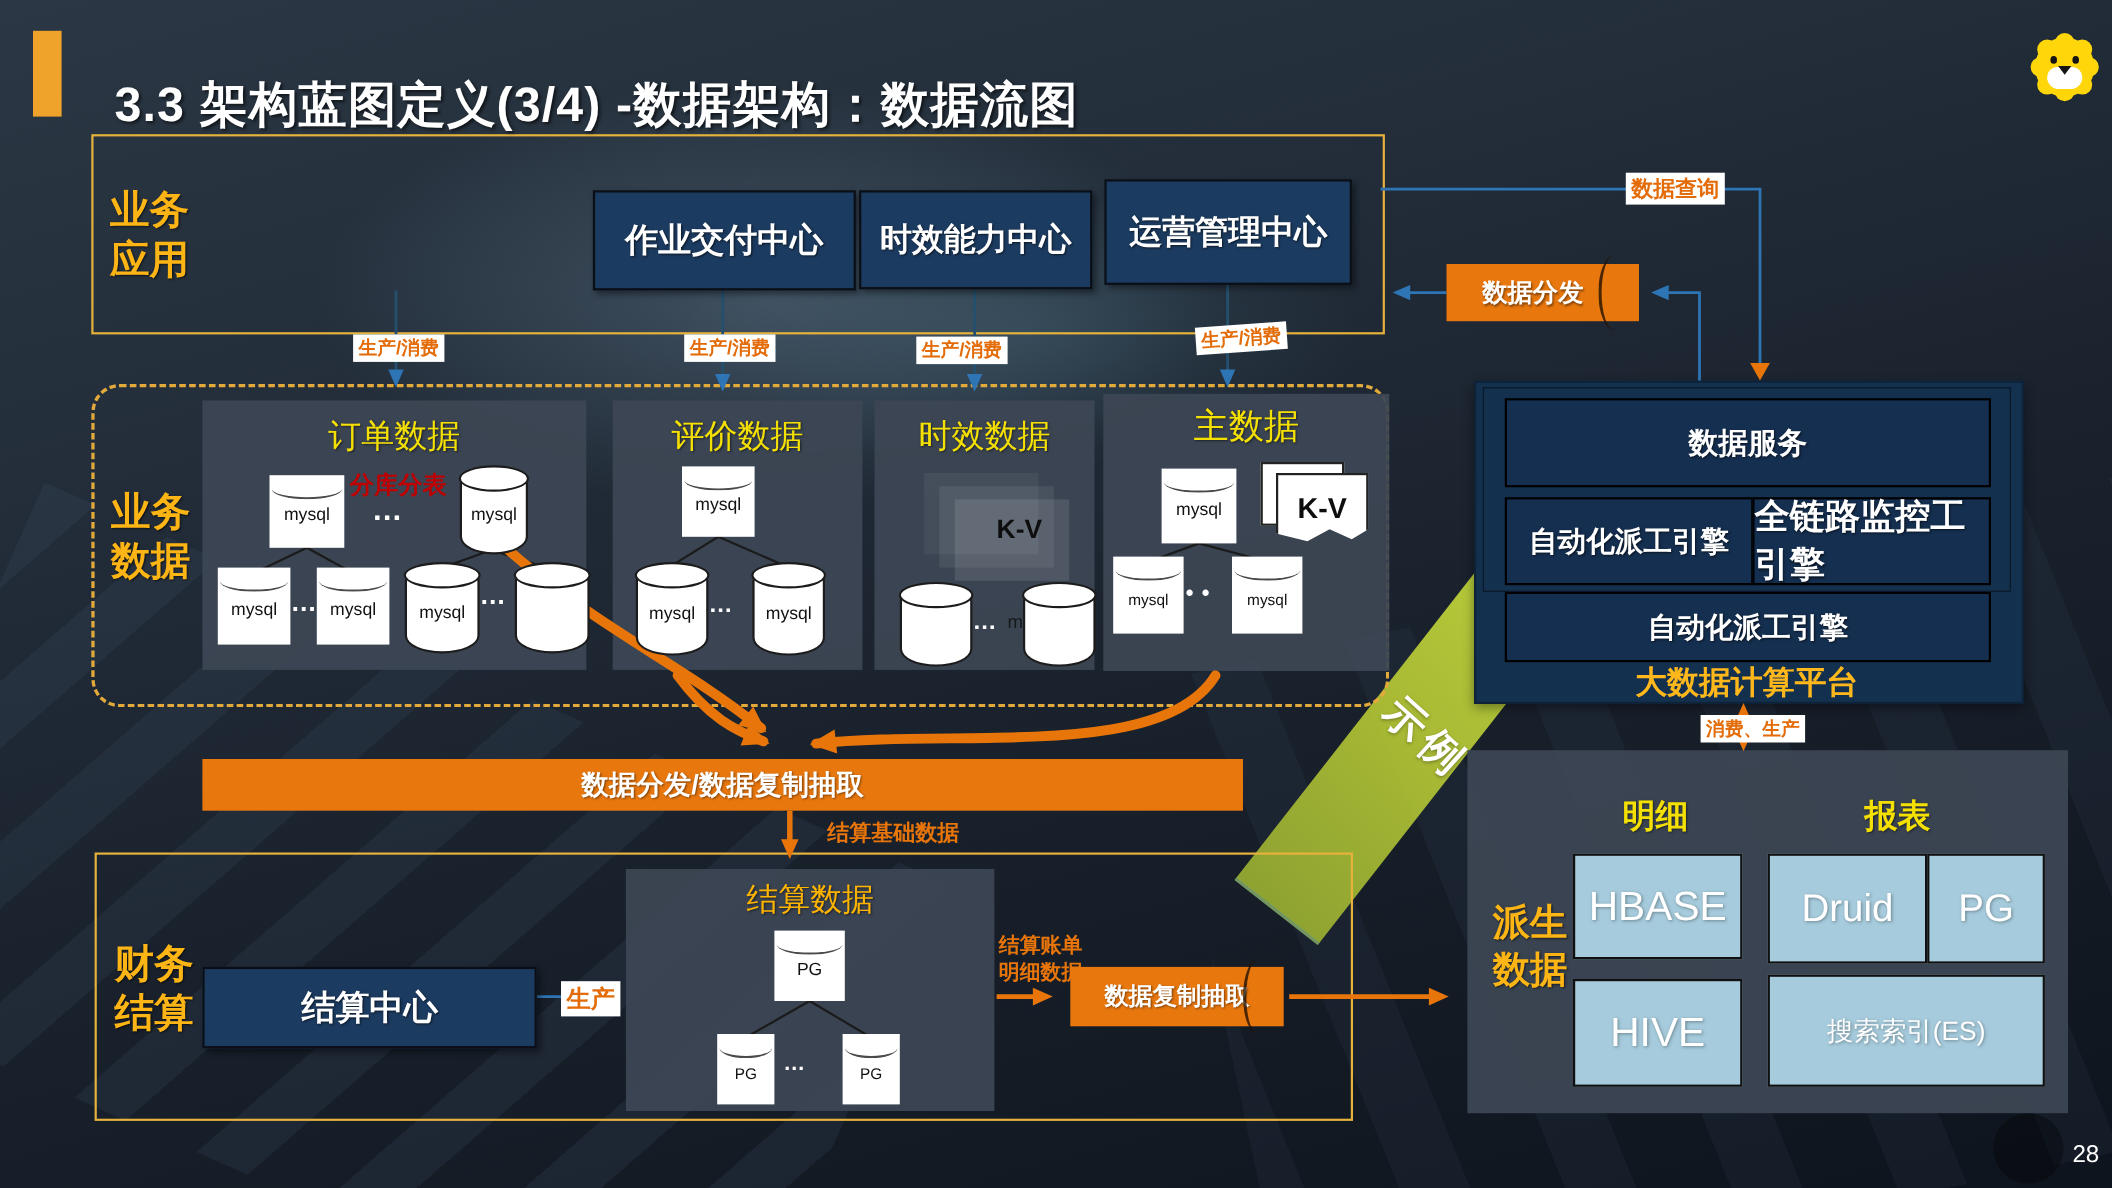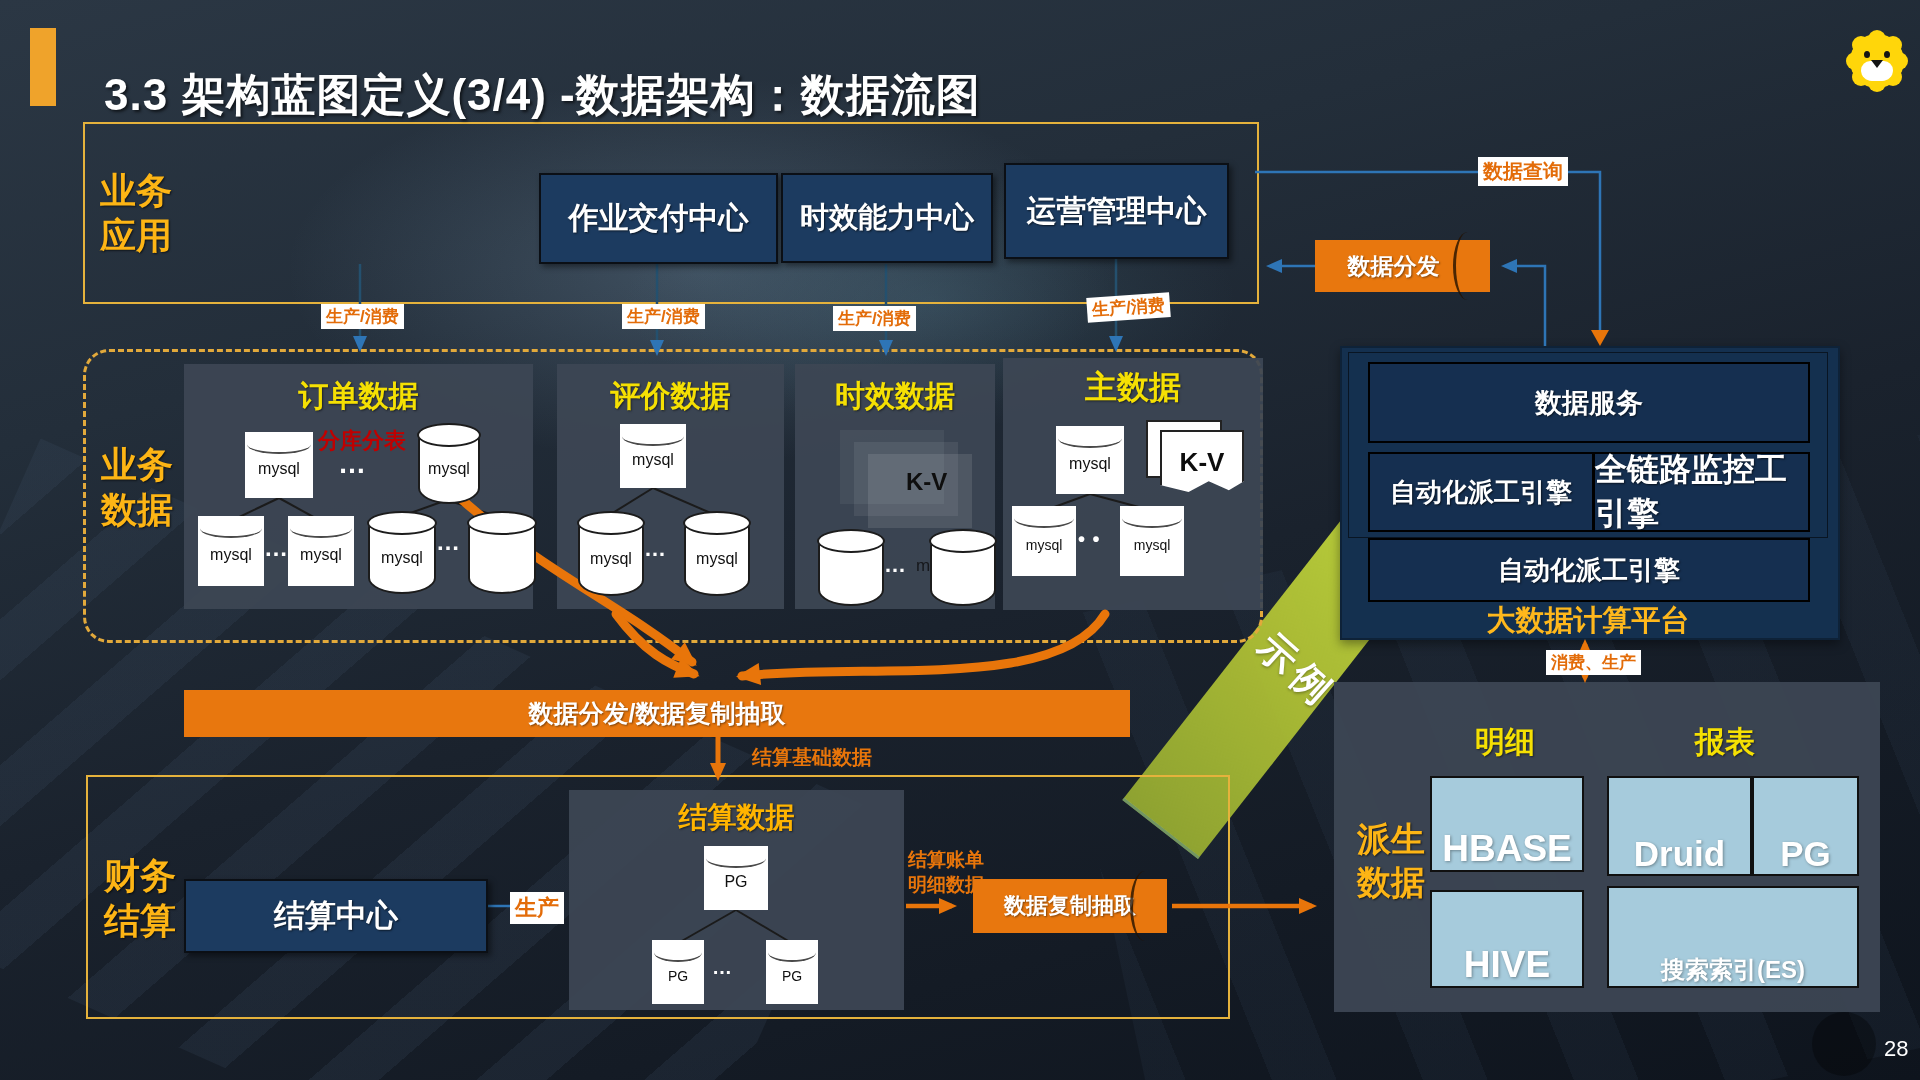--- a/index.html
+++ b/index.html
@@ -40,21 +40,21 @@
   .side-label{color:#FDB515;font-weight:700;font-size:36px;line-height:1.25;text-align:center;z-index:4;
       text-shadow:1px 1px 2px rgba(0,0,0,.6);}
 
   
   .box-navy{background:#1C3B60;border:2.5px solid #0b0f15;color:#fff;font-weight:700;
       display:flex;align-items:center;justify-content:center;z-index:4;
       box-shadow:3px 3px 6px rgba(0,0,0,.45);text-shadow:1px 1px 2px rgba(0,0,0,.6);}
 
   
   .panel{background:rgba(61,70,84,.94);z-index:2;}
-  .panel-title{position:absolute;width:100%;text-align:center;color:#F5E003;font-weight:700;font-size:30px;
+  .panel-title{position:absolute;width:100%;text-align:center;color:#F5E003;font-weight:400;font-size:30px;
       text-shadow:1px 1px 2px rgba(0,0,0,.5);z-index:4;}
 
   
   .tag{background:#fff;color:#E36C09;font-weight:700;font-size:17px;padding:1px 5px;z-index:4;white-space:nowrap;}
   .plain-orange{color:#E8750A;font-weight:700;z-index:4;white-space:nowrap;}
 
   
   .cylf{background:#fff;z-index:4;display:flex;align-items:center;justify-content:center;}
   .cylf::before{content:"";position:absolute;top:3px;left:2px;right:2px;height:17px;
       border-bottom:2.5px solid #4a4a4a;border-radius:50%;}
@@ -80,22 +80,22 @@
 
   
   .platform{background:#14304F;border:2px solid #0E2238;z-index:2;box-shadow:0 4px 10px rgba(0,0,0,.4);}
   .pf-inner{border:1.5px solid rgba(0,0,0,.55);z-index:2;}
   .pf-box{background:#152F50;border:2px solid #000;color:#fff;font-weight:700;font-size:27px;
       display:flex;align-items:center;justify-content:center;z-index:4;text-shadow:1px 1px 2px rgba(0,0,0,.6);}
   .pf-label{color:#FFB81C;font-weight:700;font-size:29px;z-index:4;text-align:center;}
 
   
   .col-head{color:#F5E003;font-weight:700;font-size:30px;z-index:4;text-shadow:1px 1px 2px rgba(0,0,0,.5);}
-  .blue-box{background:#A6CBDC;border:2px solid #101010;color:#fff;font-weight:700;
-      display:flex;align-items:flex-end;justify-content:center;z-index:4;text-shadow:1px 1px 3px rgba(0,0,0,.35);}
+  .blue-box{background:#A6CBDC;border:2px solid #101010;color:#fff;font-weight:400;
+      display:flex;align-items:center;justify-content:center;z-index:4;text-shadow:1px 1px 3px rgba(0,0,0,.35);}
 
   
   .ribbon{left:1073px;top:610px;width:440px;height:96px;z-index:1;
       transform:rotate(-52deg);transform-origin:center;
       background:linear-gradient(100deg,#93A832 0%,#aebf35 45%,#C6DC3E 100%);
       border-left:3px solid rgba(40,90,140,.5);opacity:.96;left:1075px;top:607px;}
   .ribbon-text{left:1252px;top:645px;color:#fff;font-size:38px;font-weight:700;z-index:1;
       transform:rotate(42deg);letter-spacing:6px;text-shadow:1px 1px 3px rgba(0,0,0,.3);}
 
   .watermark{left:1812px;top:1012px;width:64px;height:64px;border-radius:50%;background:rgba(0,0,0,.32);z-index:3;}

